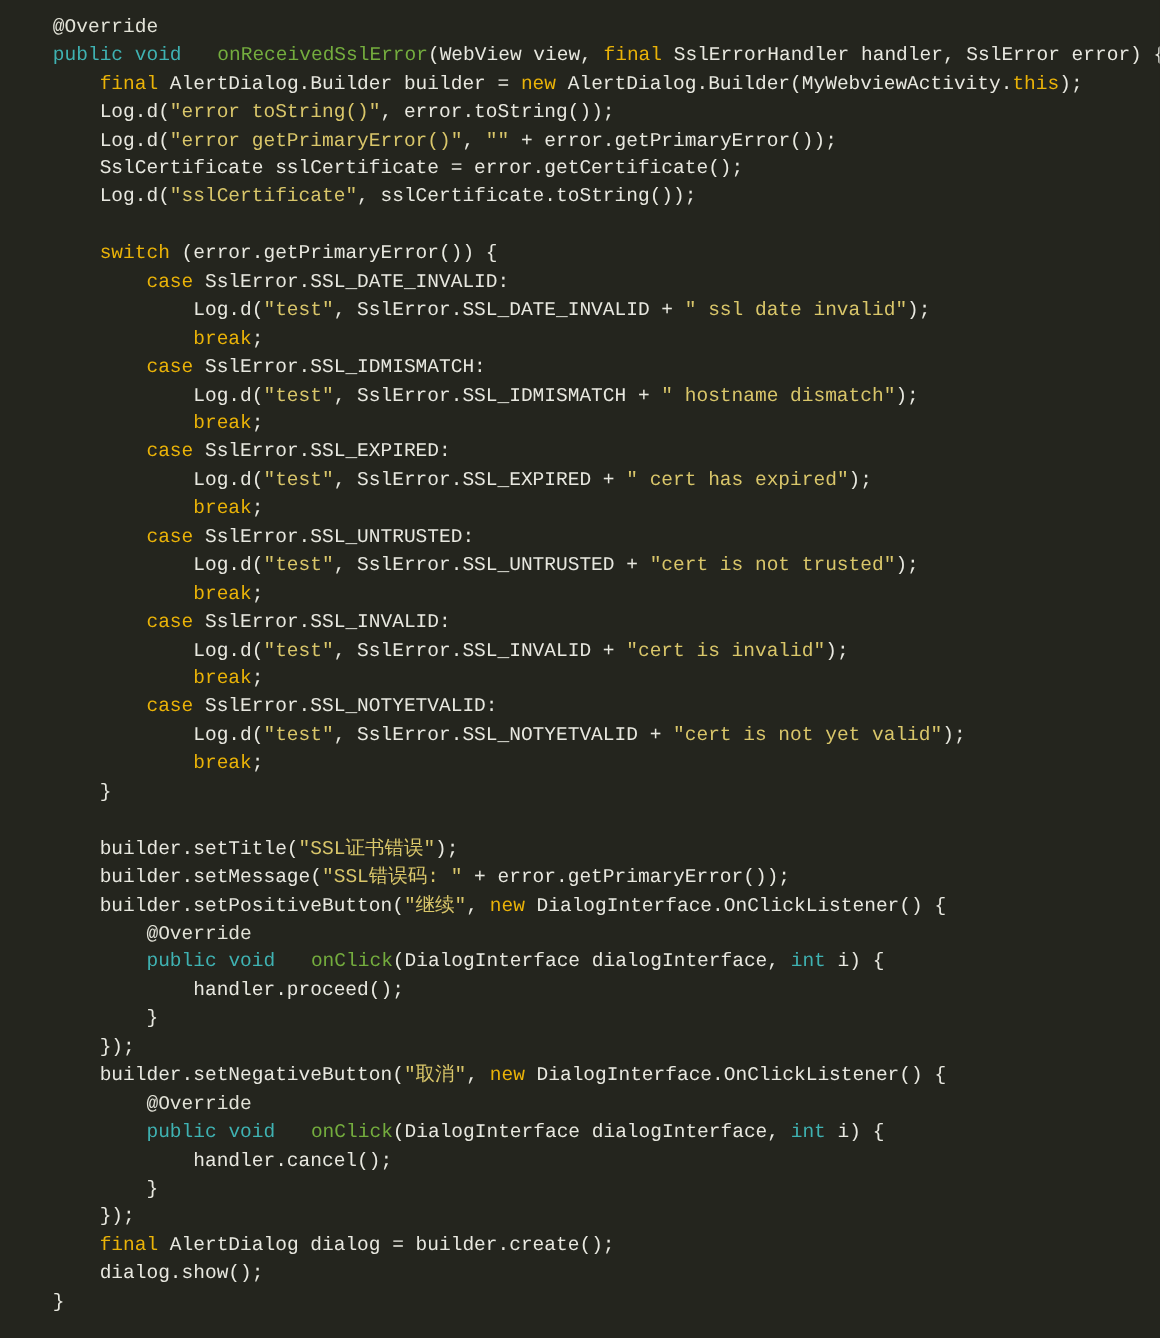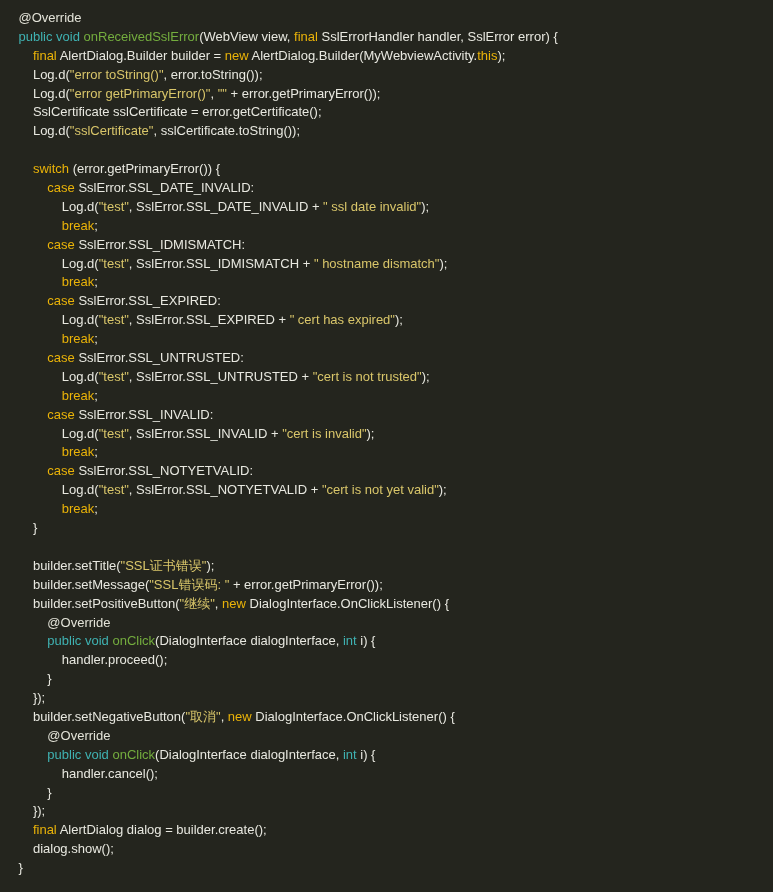--- a/index.html
+++ b/index.html
@@ -18,39 +18,39 @@
     position: relative;
     width: 773px;
     height: 892px;
     background: #24251e;
     padding: 0;
     box-sizing: border-box;
   }
   pre.code-block {
     margin: 0;
     padding: 9px 12px 0 4px;
-    font-family: Liberation Sans, sans-serif;
+    font-family: Liberation Mono, monospace;
     font-size: 13.0px;
     line-height: 18.9px;
     color: #e8e8e0;
     white-space: pre;
     tab-size: 4;
     letter-spacing: 0px;
     -webkit-font-smoothing: antialiased;
   }
   .ln {
     display: block;
     height: 18.9px;
     white-space: pre;
   }
   
   .tok-kw       { color: #3fb2b2; }  
   .tok-ctrl     { color: #eab308; }  
   .tok-str      { color: #d9c66a; }  
-  .tok-fn       { color: #74ad3e; }  
+  .tok-fn       { color: #74ad3e; margin-left: 16px; }  
   .tok-plain    { color: #e8e8e0; }  
   .tok-anno     { color: #e3e3d8; }  
 </style>
 </head>
 <body>
 
 <div id="code-surface">
   <pre class="code-block" id="code-lines"><span class="ln"><span class="tok-plain">    </span><span class="tok-anno">@Override</span></span><span class="ln"><span class="tok-plain">    </span><span class="tok-kw">public</span><span class="tok-plain"> </span><span class="tok-kw">void</span><span class="tok-plain"> </span><span class="tok-fn">onReceivedSslError</span><span class="tok-plain">(WebView view, </span><span class="tok-ctrl">final</span><span class="tok-plain"> SslErrorHandler handler, SslError error) {</span></span><span class="ln"><span class="tok-plain">        </span><span class="tok-ctrl">final</span><span class="tok-plain"> AlertDialog.Builder builder = </span><span class="tok-ctrl">new</span><span class="tok-plain"> AlertDialog.Builder(MyWebviewActivity.</span><span class="tok-ctrl">this</span><span class="tok-plain">);</span></span><span class="ln"><span class="tok-plain">        </span><span class="tok-plain">Log.d(</span><span class="tok-str">"error toString()"</span><span class="tok-plain">, error.toString());</span></span><span class="ln"><span class="tok-plain">        </span><span class="tok-plain">Log.d(</span><span class="tok-str">"error getPrimaryError()"</span><span class="tok-plain">, </span><span class="tok-str">""</span><span class="tok-plain"> + error.getPrimaryError());</span></span><span class="ln"><span class="tok-plain">        </span><span class="tok-plain">SslCertificate sslCertificate = error.getCertificate();</span></span><span class="ln"><span class="tok-plain">        </span><span class="tok-plain">Log.d(</span><span class="tok-str">"sslCertificate"</span><span class="tok-plain">, sslCertificate.toString());</span></span><span class="ln">&nbsp;</span><span class="ln"><span class="tok-plain">        </span><span class="tok-ctrl">switch</span><span class="tok-plain"> (error.getPrimaryError()) {</span></span><span class="ln"><span class="tok-plain">            </span><span class="tok-ctrl">case</span><span class="tok-plain"> SslError.SSL_DATE_INVALID:</span></span><span class="ln"><span class="tok-plain">                </span><span class="tok-plain">Log.d(</span><span class="tok-str">"test"</span><span class="tok-plain">, SslError.SSL_DATE_INVALID + </span><span class="tok-str">" ssl date invalid"</span><span class="tok-plain">);</span></span><span class="ln"><span class="tok-plain">                </span><span class="tok-ctrl">break</span><span class="tok-plain">;</span></span><span class="ln"><span class="tok-plain">            </span><span class="tok-ctrl">case</span><span class="tok-plain"> SslError.SSL_IDMISMATCH:</span></span><span class="ln"><span class="tok-plain">                </span><span class="tok-plain">Log.d(</span><span class="tok-str">"test"</span><span class="tok-plain">, SslError.SSL_IDMISMATCH + </span><span class="tok-str">" hostname dismatch"</span><span class="tok-plain">);</span></span><span class="ln"><span class="tok-plain">                </span><span class="tok-ctrl">break</span><span class="tok-plain">;</span></span><span class="ln"><span class="tok-plain">            </span><span class="tok-ctrl">case</span><span class="tok-plain"> SslError.SSL_EXPIRED:</span></span><span class="ln"><span class="tok-plain">                </span><span class="tok-plain">Log.d(</span><span class="tok-str">"test"</span><span class="tok-plain">, SslError.SSL_EXPIRED + </span><span class="tok-str">" cert has expired"</span><span class="tok-plain">);</span></span><span class="ln"><span class="tok-plain">                </span><span class="tok-ctrl">break</span><span class="tok-plain">;</span></span><span class="ln"><span class="tok-plain">            </span><span class="tok-ctrl">case</span><span class="tok-plain"> SslError.SSL_UNTRUSTED:</span></span><span class="ln"><span class="tok-plain">                </span><span class="tok-plain">Log.d(</span><span class="tok-str">"test"</span><span class="tok-plain">, SslError.SSL_UNTRUSTED + </span><span class="tok-str">"cert is not trusted"</span><span class="tok-plain">);</span></span><span class="ln"><span class="tok-plain">                </span><span class="tok-ctrl">break</span><span class="tok-plain">;</span></span><span class="ln"><span class="tok-plain">            </span><span class="tok-ctrl">case</span><span class="tok-plain"> SslError.SSL_INVALID:</span></span><span class="ln"><span class="tok-plain">                </span><span class="tok-plain">Log.d(</span><span class="tok-str">"test"</span><span class="tok-plain">, SslError.SSL_INVALID + </span><span class="tok-str">"cert is invalid"</span><span class="tok-plain">);</span></span><span class="ln"><span class="tok-plain">                </span><span class="tok-ctrl">break</span><span class="tok-plain">;</span></span><span class="ln"><span class="tok-plain">            </span><span class="tok-ctrl">case</span><span class="tok-plain"> SslError.SSL_NOTYETVALID:</span></span><span class="ln"><span class="tok-plain">                </span><span class="tok-plain">Log.d(</span><span class="tok-str">"test"</span><span class="tok-plain">, SslError.SSL_NOTYETVALID + </span><span class="tok-str">"cert is not yet valid"</span><span class="tok-plain">);</span></span><span class="ln"><span class="tok-plain">                </span><span class="tok-ctrl">break</span><span class="tok-plain">;</span></span><span class="ln"><span class="tok-plain">        </span><span class="tok-plain">}</span></span><span class="ln">&nbsp;</span><span class="ln"><span class="tok-plain">        </span><span class="tok-plain">builder.setTitle(</span><span class="tok-str">"SSL证书错误"</span><span class="tok-plain">);</span></span><span class="ln"><span class="tok-plain">        </span><span class="tok-plain">builder.setMessage(</span><span class="tok-str">"SSL错误码: "</span><span class="tok-plain"> + error.getPrimaryError());</span></span><span class="ln"><span class="tok-plain">        </span><span class="tok-plain">builder.setPositiveButton(</span><span class="tok-str">"继续"</span><span class="tok-plain">, </span><span class="tok-ctrl">new</span><span class="tok-plain"> DialogInterface.OnClickListener() {</span></span><span class="ln"><span class="tok-plain">            </span><span class="tok-anno">@Override</span></span><span class="ln"><span class="tok-plain">            </span><span class="tok-kw">public</span><span class="tok-plain"> </span><span class="tok-kw">void</span><span class="tok-plain"> </span><span class="tok-fn">onClick</span><span class="tok-plain">(DialogInterface dialogInterface, </span><span class="tok-kw">int</span><span class="tok-plain"> i) {</span></span><span class="ln"><span class="tok-plain">                </span><span class="tok-plain">handler.proceed();</span></span><span class="ln"><span class="tok-plain">            </span><span class="tok-plain">}</span></span><span class="ln"><span class="tok-plain">        </span><span class="tok-plain">});</span></span><span class="ln"><span class="tok-plain">        </span><span class="tok-plain">builder.setNegativeButton(</span><span class="tok-str">"取消"</span><span class="tok-plain">, </span><span class="tok-ctrl">new</span><span class="tok-plain"> DialogInterface.OnClickListener() {</span></span><span class="ln"><span class="tok-plain">            </span><span class="tok-anno">@Override</span></span><span class="ln"><span class="tok-plain">            </span><span class="tok-kw">public</span><span class="tok-plain"> </span><span class="tok-kw">void</span><span class="tok-plain"> </span><span class="tok-fn">onClick</span><span class="tok-plain">(DialogInterface dialogInterface, </span><span class="tok-kw">int</span><span class="tok-plain"> i) {</span></span><span class="ln"><span class="tok-plain">                </span><span class="tok-plain">handler.cancel();</span></span><span class="ln"><span class="tok-plain">            </span><span class="tok-plain">}</span></span><span class="ln"><span class="tok-plain">        </span><span class="tok-plain">});</span></span><span class="ln"><span class="tok-plain">        </span><span class="tok-ctrl">final</span><span class="tok-plain"> AlertDialog dialog = builder.create();</span></span><span class="ln"><span class="tok-plain">        </span><span class="tok-plain">dialog.show();</span></span><span class="ln"><span class="tok-plain">    </span><span class="tok-plain">}</span></span></pre>
 </div>
 

